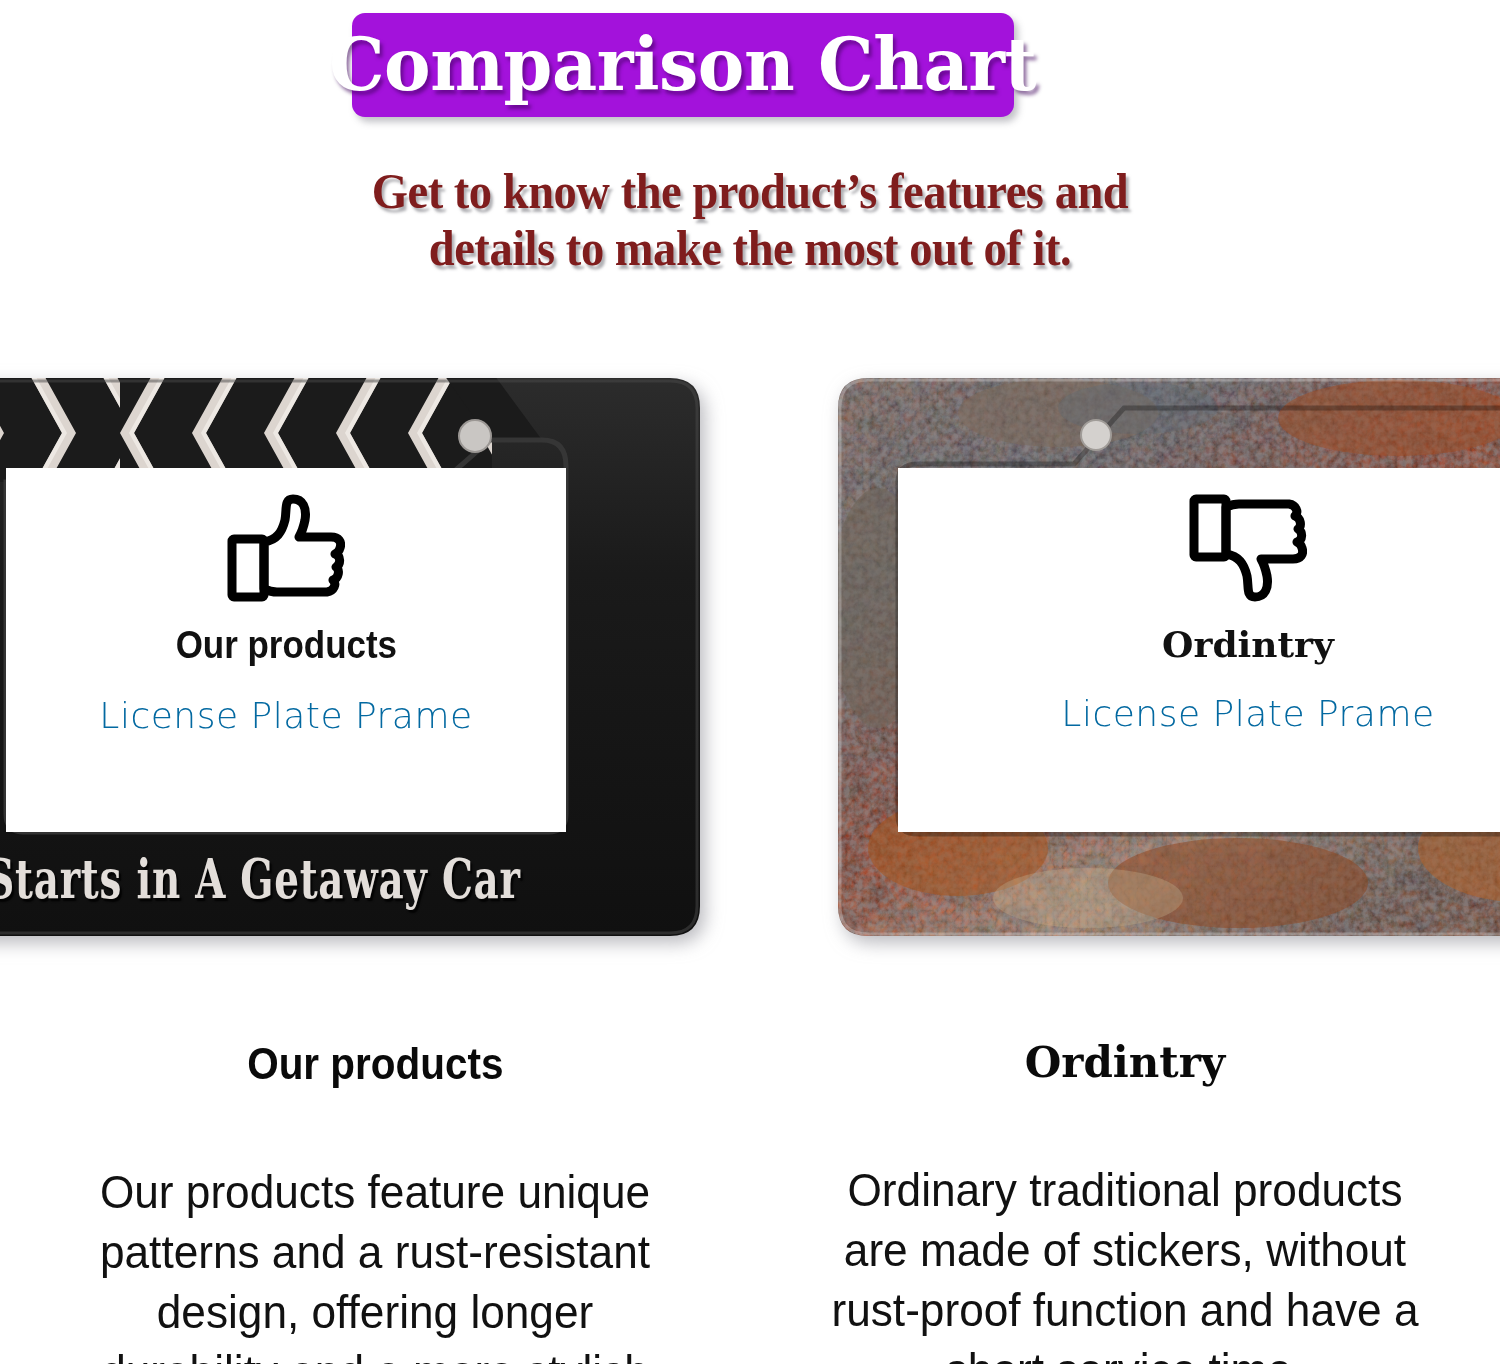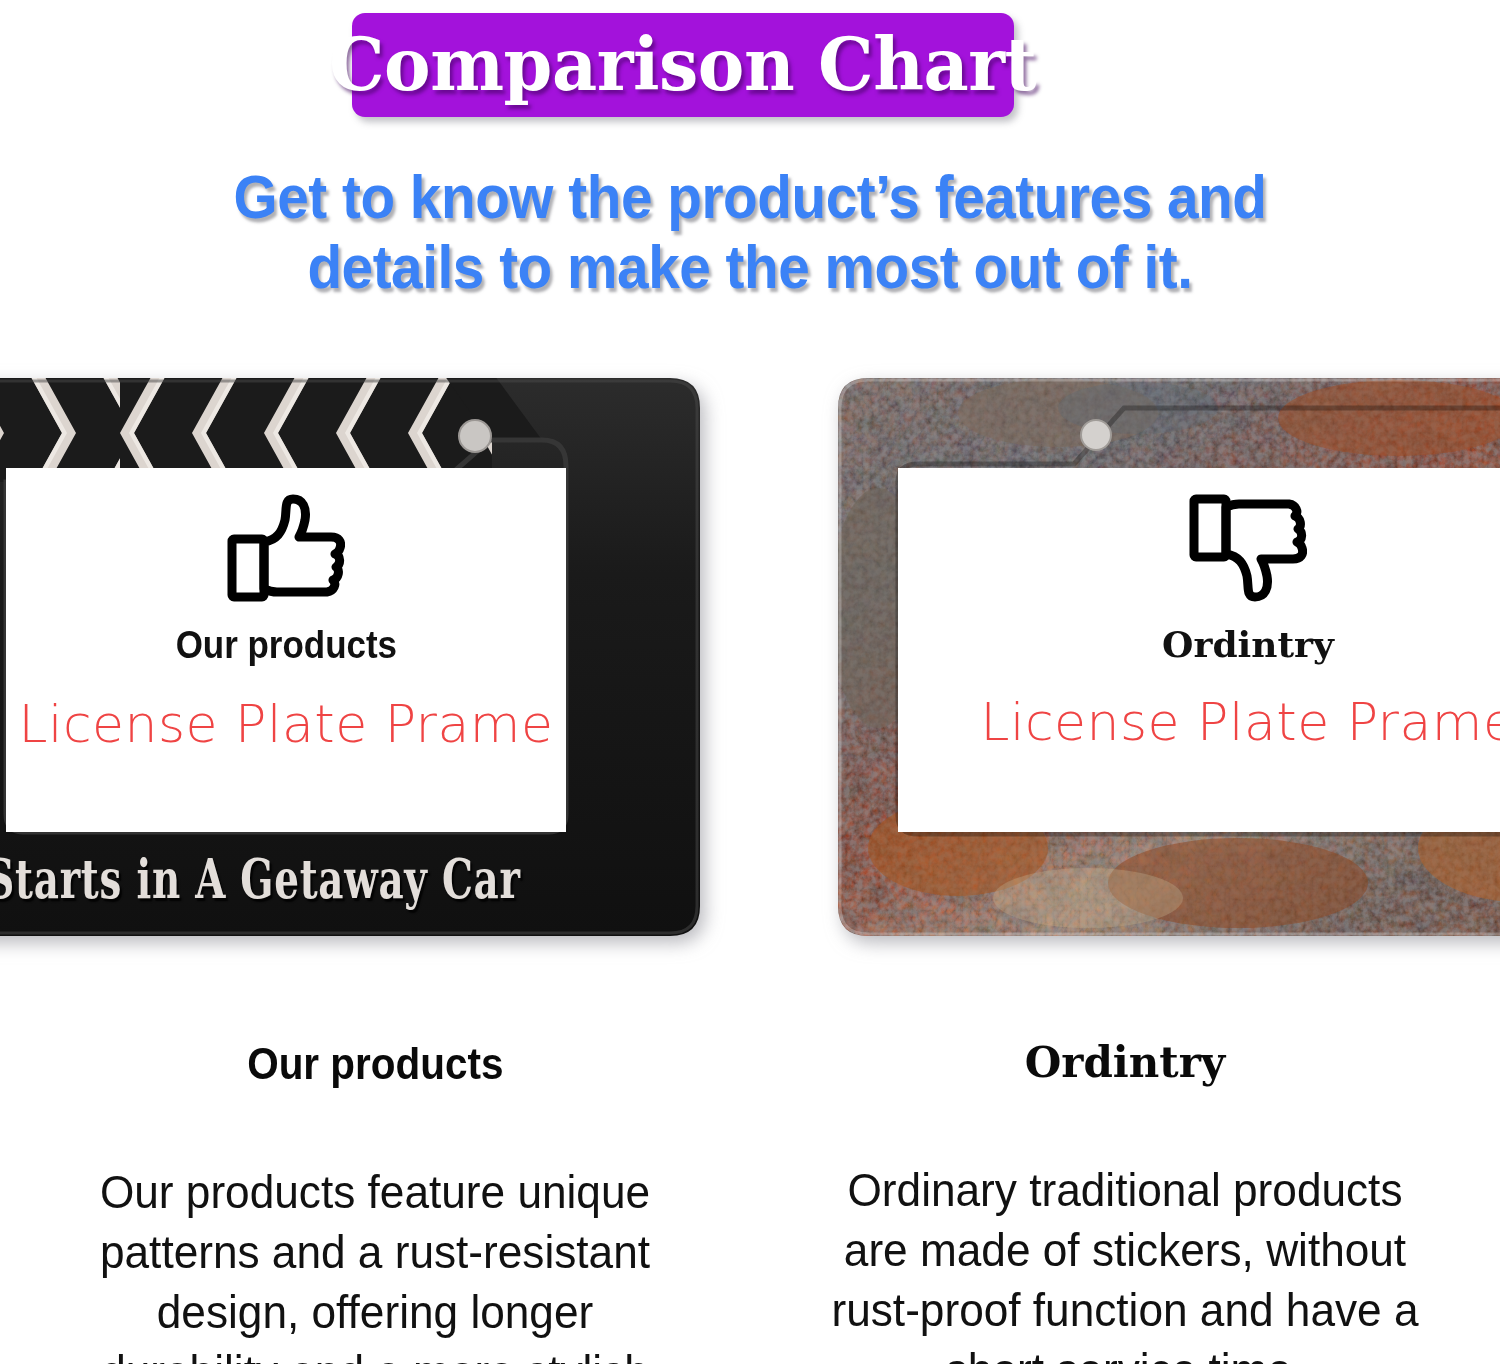--- a/index.html
+++ b/index.html
@@ -30,25 +30,25 @@
     letter-spacing:-0.5px;
     text-shadow:3px 4px 4px rgba(60,0,90,0.55);
     white-space:nowrap;
     transform:scaleX(0.97);
   }
 
   
   #subtitle {
     position:absolute; left:0; top:163px; width:1500px;
     text-align:center;
-    font-family:Liberation Sans, sans-serif;
-    font-weight:700;
-    font-size:61px;
+    font-family:Liberation Serif, serif;
+    font-weight:700;
+    font-size:50px;
     line-height:1.14;
-    color:#3b82f6;
+    color:#7f1d1d;
     text-shadow:3px 4px 3px rgba(150,150,155,0.75);
     letter-spacing:-0.5px;
   }
   #subtitle .sub-line { display:block; transform:scaleX(0.93); }
 
   
   #frames-row { position:absolute; left:0; top:0; width:1500px; height:1000px; }
 
   .plate-frame {
     position:absolute;
@@ -101,22 +101,22 @@
   }
   .frame-brand.serif {
     font-family:"DejaVu Serif", serif;
     font-weight:700;
     font-size:36px;
   }
   .frame-sub {
     margin-top:34px;
     font-family:"DejaVu Sans", sans-serif;
     font-weight:300;
-    font-size:52px;
-    color:#ef4444;
+    font-size:36px;
+    color:#0369a1;
     line-height:1;
     letter-spacing:0.5px;
   }
 
   
   #slogan-strip {
     position:absolute;
     left:0px; top:462px;
     width:700px; height:78px;
     display:flex; align-items:center; justify-content:center;

